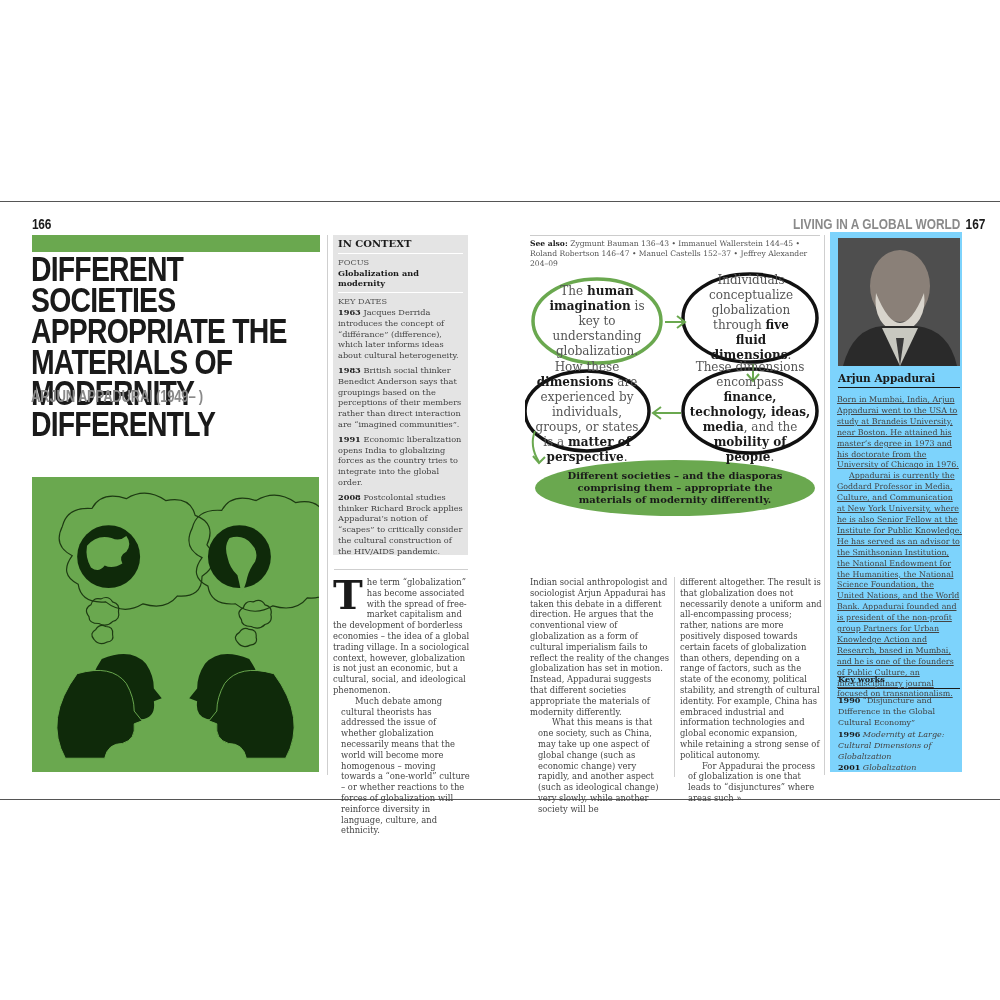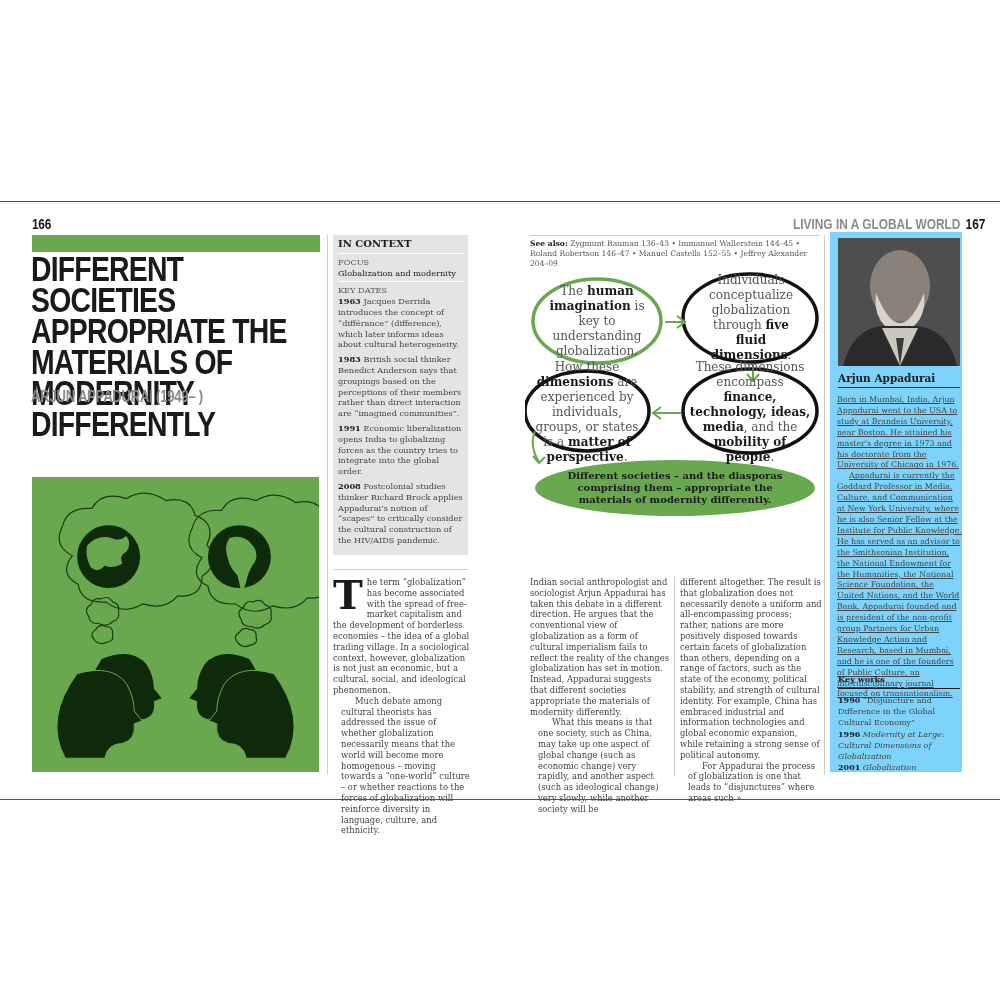--- a/index.html
+++ b/index.html
@@ -11,21 +11,21 @@
   .running-head .section { color:#8a8a8a; margin-right:6px; }
   .running-head .num { color:#1a1a1a; }
   .green-bar { position:absolute; left:32px; top:33px; width:288px; height:17px; background:#6aa84f; }
   .title { position:absolute; left:31px; top:52px; width:300px; font-family:"Liberation Sans", sans-serif; font-weight:bold; font-size:35.5px; line-height:31px; color:#1a1a1a; text-transform:uppercase; letter-spacing:-1px; transform:scaleX(0.80); transform-origin:left top; width:375px; }
   .author-line { position:absolute; left:31px; top:186px; font-family:"Liberation Sans", sans-serif; font-weight:bold; font-size:16px; color:#8a8a8a; transform:scaleX(0.82); transform-origin:left; white-space:nowrap; letter-spacing:-0.3px; }
   .illus { position:absolute; left:32px; top:275px; width:287px; height:295px; background:#6aa84f; }
   .illus svg { width:100%; height:100%; }
   .context { position:absolute; left:333px; top:33px; width:135px; height:320px; background:#e4e4e4; padding:4px 5px; box-sizing:border-box; font-size:8.2px; line-height:10.8px; }
   .context h3 { margin:0 0 3px 0; font-size:10px; font-weight:bold; color:#1a1a1a; padding-bottom:3px; border-bottom:1.5px solid #fff; }
   .context .lbl { color:#555; }
-  .context .focus-val { font-weight:normal; color:#1a1a1a; padding-bottom:3px; border-bottom:1.5px solid #fff; margin-bottom:3px; }
+  .context .focus-val { font-weight:bold; color:#1a1a1a; padding-bottom:3px; border-bottom:1.5px solid #fff; margin-bottom:3px; }
   .context .kd { margin-bottom:4px; color:#444; }
   .context .kd b { color:#1a1a1a; }
   .col { position:absolute; font-size:8.4px; line-height:10.8px; color:#444; text-align:left; }
   .col p { margin:0; }
   .col p.indent { text-indent:14px;margin-left:8px; }
   .dropcap { float:left; font-family:"DejaVu Serif", serif; font-weight:bold; font-size:40px; line-height:32px; margin:2px 4px 0 0; color:#1a1a1a; }
   .col1 { left:333px; top:375px; width:138px; }
   .col2 { left:530px; top:375px; width:140px; }
   .col3 { left:680px; top:375px; width:142px; }
   .divider-v { position:absolute; width:1px; background:#cfcfcf; }
@@ -109,21 +109,21 @@
   <div class="col col1">
     <p><span class="dropcap">T</span><span>he term “globalization” has become associated with the spread of free-market capitalism and the development of borderless economies – the idea of a global trading village. In a sociological context, however, globalization is not just an economic, but a cultural, social, and ideological phenomenon.</span></p>
     <p class="indent">Much debate among cultural theorists has addressed the issue of whether globalization necessarily means that the world will become more homogenous – moving towards a “one-world” culture – or whether reactions to the forces of globalization will reinforce diversity in language, culture, and ethnicity.</p>
   </div>
 
   <div class="running-head">
     <span class="section">LIVING IN A GLOBAL WORLD</span><span class="num">167</span>
   </div>
 
   <div class="seealso">
-    <b>See also:</b> <span>Zygmunt Bauman 136–43 • Immanuel Wallerstein 144–45 • Roland Robertson 146–47 • Manuel Castells 152–55 • Jeffrey Alexander 204–09</span>
+    <b>See also:</b> <span>Zygmunt Bauman 136–43 • Immanuel Wallerstein 144–45 • Roland Robertson 146–47 • Manuel Castells 152–37 • Jeffrey Alexander 204–09</span>
   </div>
 
   <div class="flow">
     <svg width="300" height="300" viewBox="0 0 300 300" style="position:absolute;left:0;top:0;" xmlns="http://www.w3.org/2000/svg">
       <ellipse cx="72" cy="55" rx="64" ry="42" fill="none" stroke="#6aa84f" stroke-width="3.5"></ellipse>
       <ellipse cx="225" cy="52" rx="67" ry="44" fill="none" stroke="#111" stroke-width="3.5"></ellipse>
       <ellipse cx="62" cy="145" rx="62" ry="40" fill="none" stroke="#111" stroke-width="3.5"></ellipse>
       <ellipse cx="225" cy="145" rx="67" ry="42" fill="none" stroke="#111" stroke-width="3.5"></ellipse>
       <ellipse cx="150" cy="222" rx="140" ry="28" fill="#6aa84f"></ellipse>
       <g stroke="#6aa84f" stroke-width="2" fill="none">

